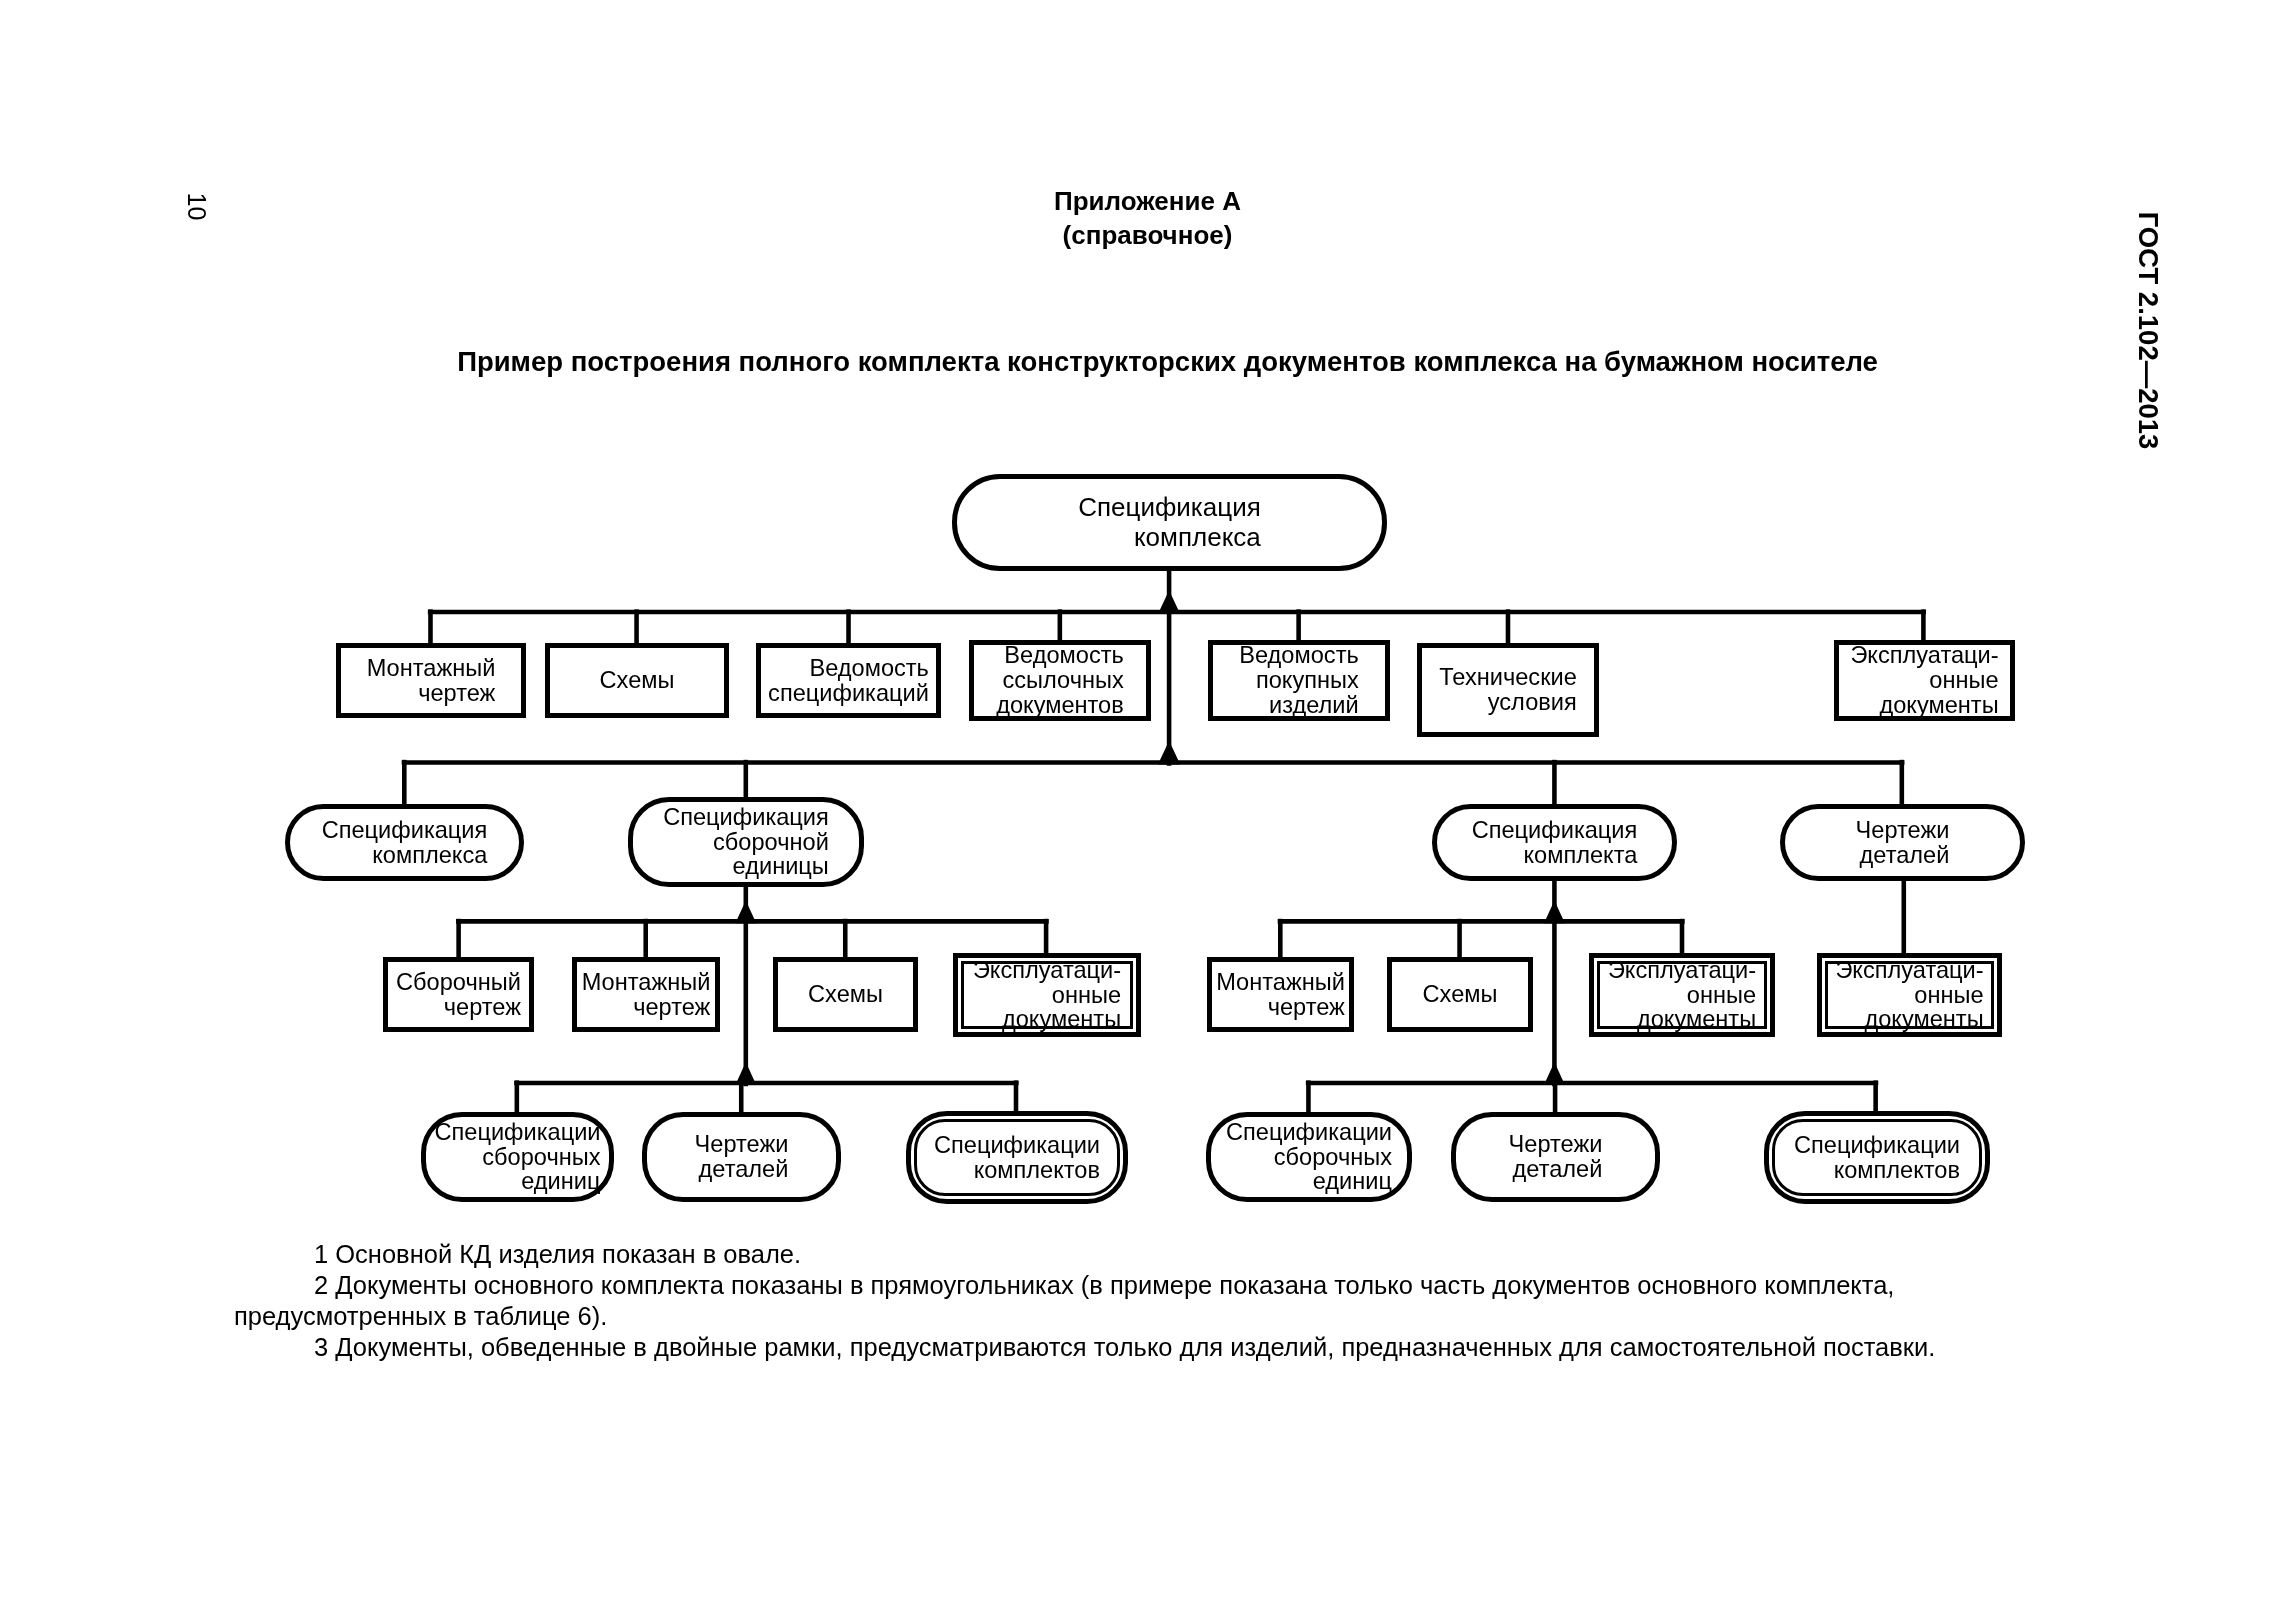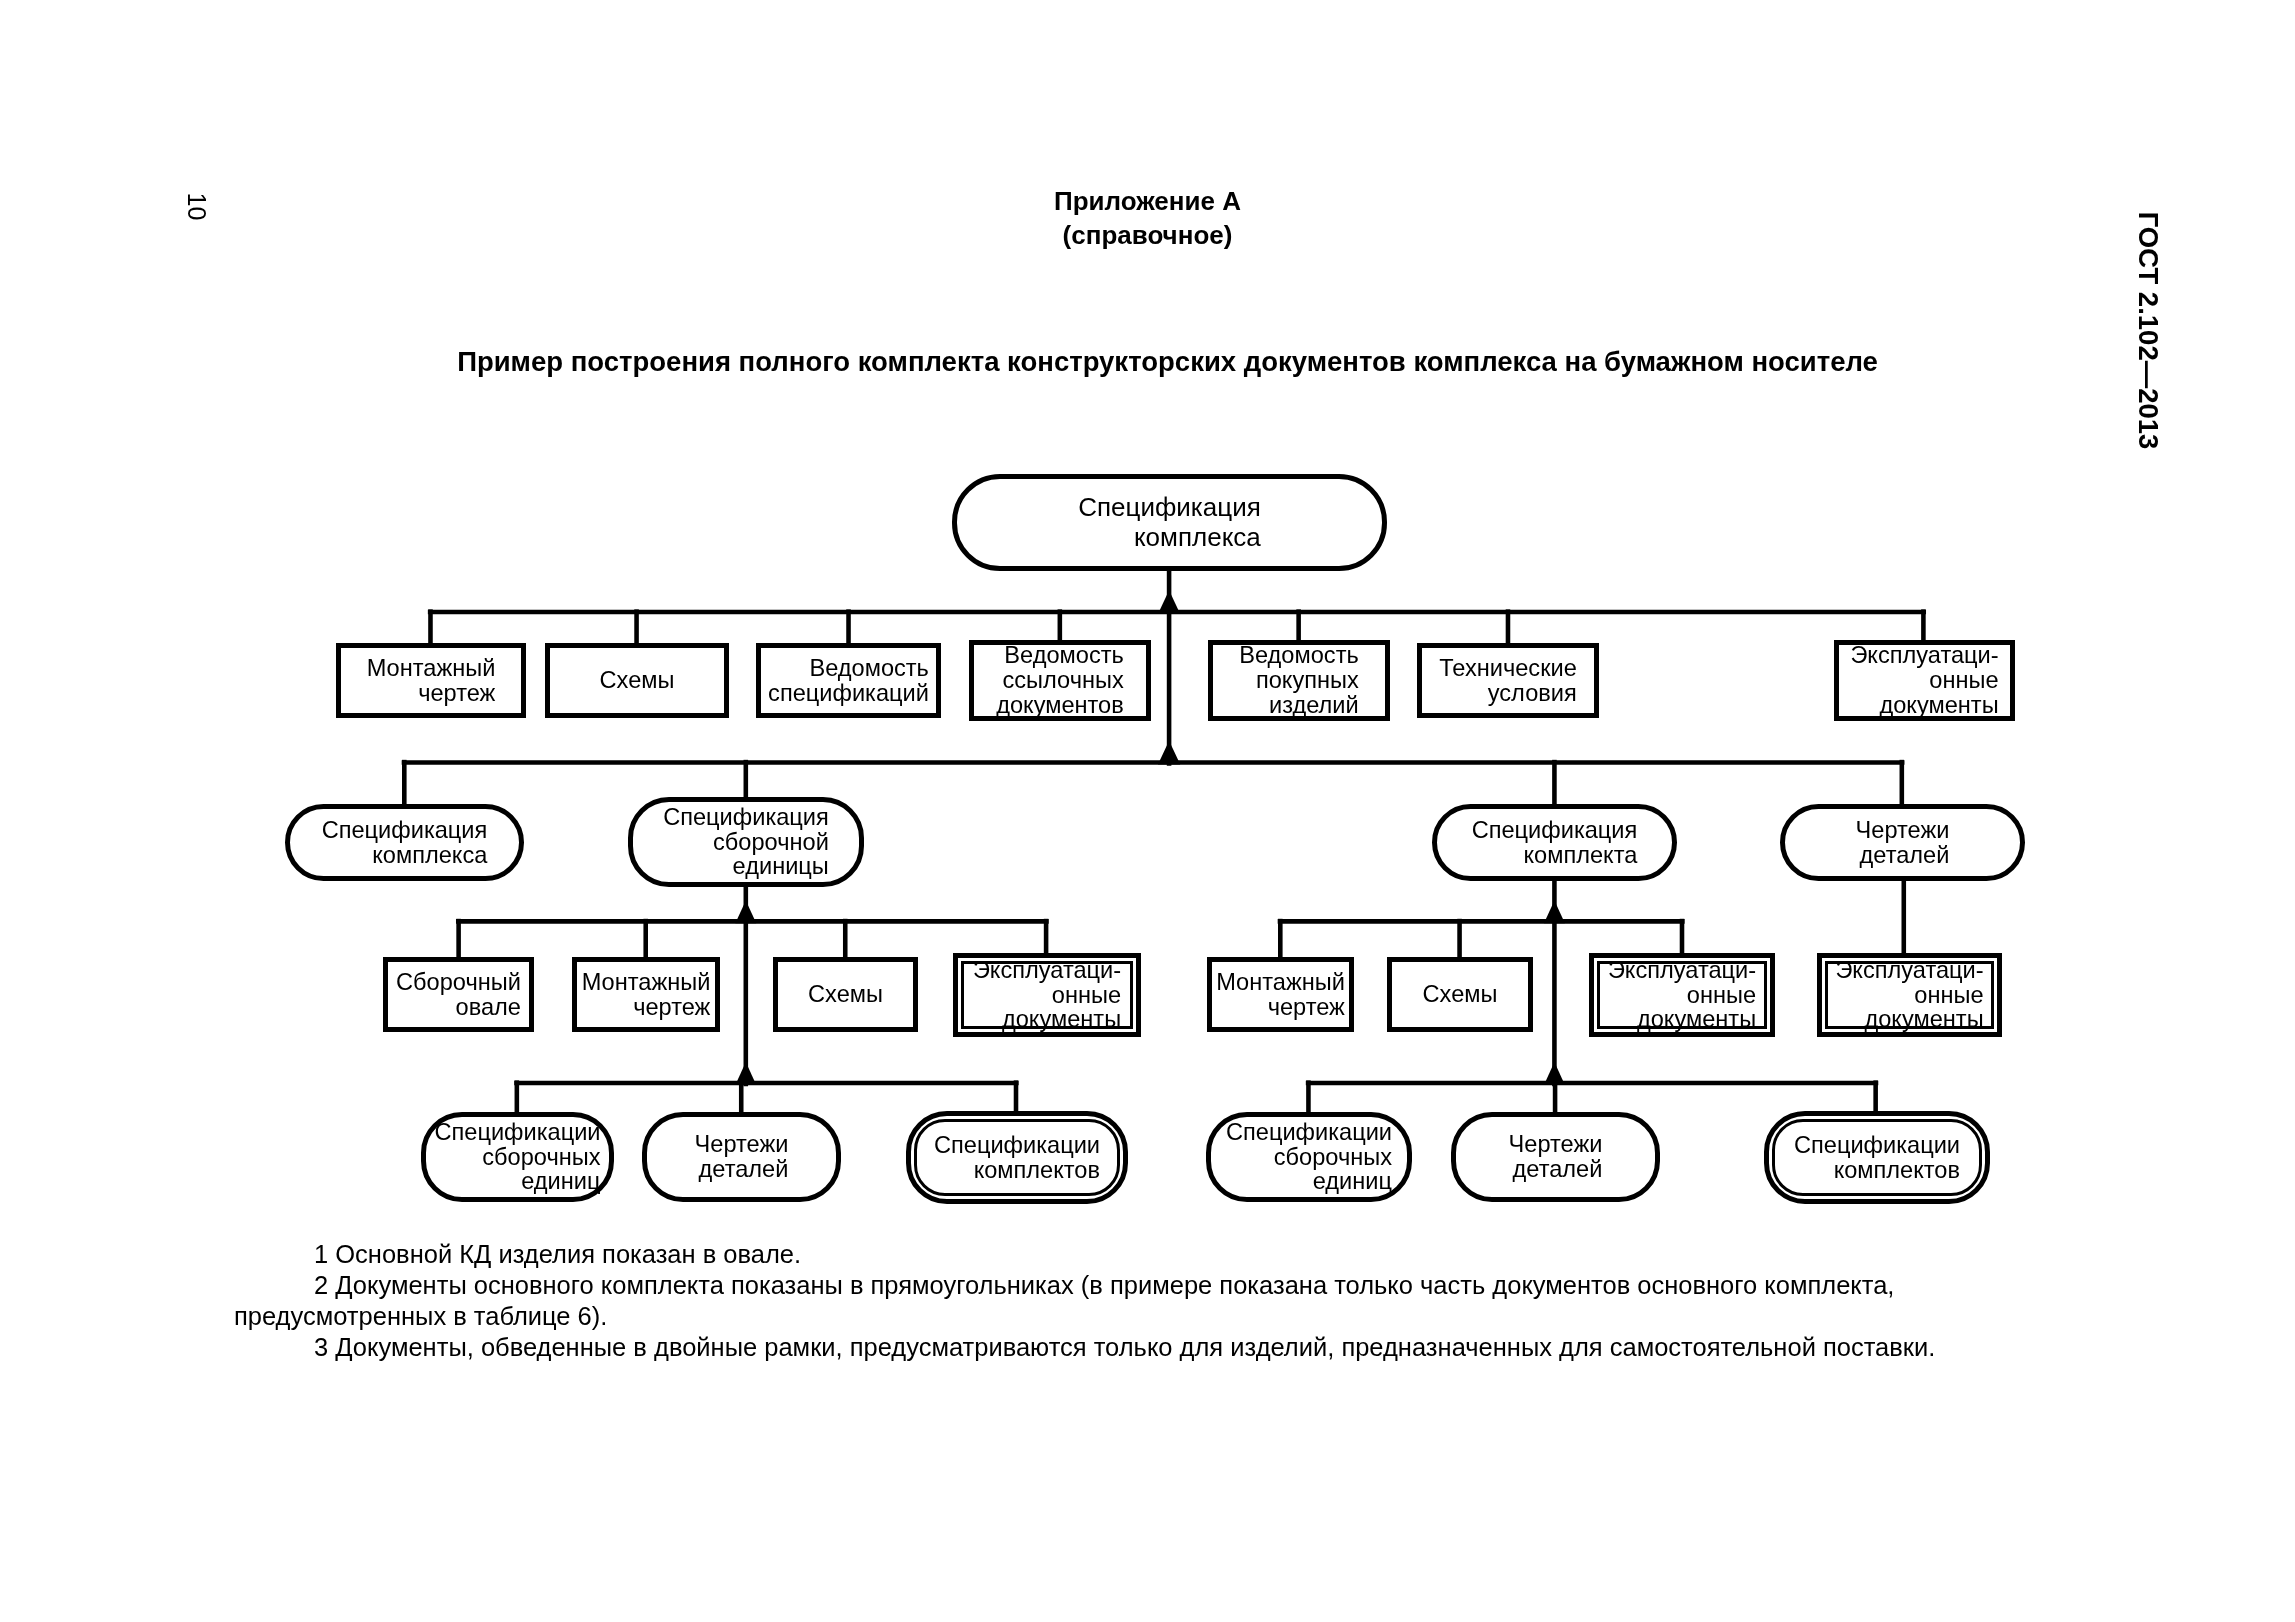--- a/index.html
+++ b/index.html
@@ -196,38 +196,38 @@
 чертеж</div>
   <div class="node" style="left:545px;top:643px;width:184px;height:75px">Схемы</div>
   <div class="node" style="left:756px;top:643px;width:185px;height:75px">Ведомость
 спецификаций</div>
   <div class="node" style="left:969px;top:640px;width:182px;height:81px">Ведомость
 ссылочных
 документов</div>
   <div class="node" style="left:1208px;top:640px;width:182px;height:81px">Ведомость
 покупных
 изделий</div>
-  <div class="node" style="left:1417px;top:643px;width:182px;height:75px">Технические
+  <div class="node" style="left:1417px;top:643px;width:182px;height:94px">Технические
 условия</div>
   <div class="node" style="left:1834px;top:640px;width:181px;height:81px">Эксплуатаци-
 онные
 документы</div>
 
   <div class="node oval" style="left:285px;top:804px;width:239px;height:77px">Спецификация
 комплекса</div>
   <div class="node oval" style="left:628px;top:797px;width:236px;height:90px">Спецификация
 сборочной
 единицы</div>
   <div class="node oval" style="left:1432px;top:804px;width:245px;height:77px">Спецификация
 комплекта</div>
   <div class="node oval" style="left:1780px;top:804px;width:245px;height:77px">Чертежи
 деталей</div>
 
   <div class="node" style="left:383px;top:957px;width:151px;height:75px">Сборочный
-овале</div>
+чертеж</div>
   <div class="node" style="left:572px;top:957px;width:148px;height:75px">Монтажный
 чертеж</div>
   <div class="node" style="left:773px;top:957px;width:145px;height:75px">Схемы</div>
   <div class="node double" style="left:953px;top:953px;width:188px;height:84px">Эксплуатаци-
 онные
 документы</div>
   <div class="node" style="left:1207px;top:957px;width:147px;height:75px">Монтажный
 чертеж</div>
   <div class="node" style="left:1387px;top:957px;width:146px;height:75px">Схемы</div>
   <div class="node double" style="left:1589px;top:953px;width:186px;height:84px">Эксплуатаци-

